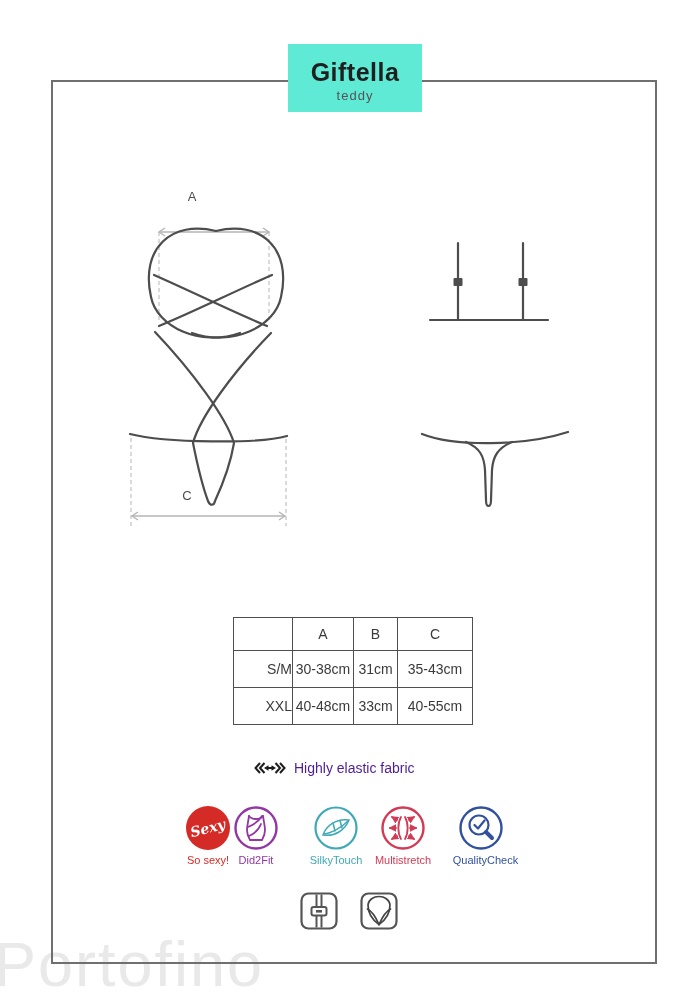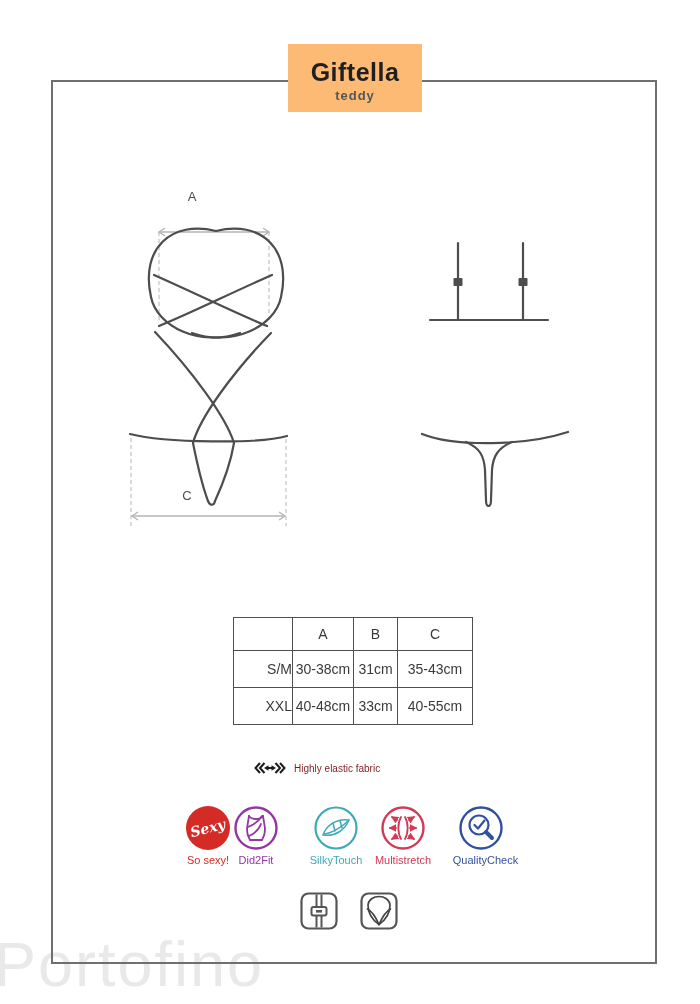--- a/index.html
+++ b/index.html
@@ -5,44 +5,44 @@
   html,body{margin:0;padding:0;background:#fff;}
   .page{position:relative;width:700px;height:1004px;background:#fff;overflow:hidden;
         font-family:"Liberation Sans",sans-serif;}
 
   .watermark{position:absolute;left:-6px;top:928px;font-size:63px;letter-spacing:2px;
              color:#e9e9e9;font-weight:400;z-index:1;}
 
   .frame{position:absolute;left:51px;top:80px;width:602px;height:880px;
          border:2px solid #6f6f6f;z-index:2;}
 
-  .title-box{position:absolute;left:288px;top:44px;width:134px;height:68px;background:#fdba74;
+  .title-box{position:absolute;left:288px;top:44px;width:134px;height:68px;background:#5eead4;
              z-index:3;text-align:center;}
   .brand{font-size:25px;font-weight:bold;color:#1f1f1f;letter-spacing:.5px;margin-top:14px;}
-  .sub{font-size:13px;color:#555;letter-spacing:1px;margin-top:1px;font-weight:bold;}
+  .sub{font-size:13px;color:#555;letter-spacing:1px;margin-top:1px;}
 
   .dim-label{position:absolute;z-index:4;font-size:13px;color:#4d4d4d;width:20px;text-align:center;}
 
   svg{position:absolute;z-index:4;}
   .garment{stroke:#4d4d4d;stroke-width:2.2;fill:none;stroke-linecap:round;}
   .measure{stroke:#b5b5b5;stroke-width:1.4;fill:none;}
   .dash{stroke:#c2c2c2;stroke-width:1.2;fill:none;stroke-dasharray:4 3;}
 
   .size-table{position:absolute;left:233px;top:617px;border-collapse:collapse;z-index:4;
               font-size:14px;color:#3a3a3a;}
   .size-table td{border:1px solid #4f4f4f;text-align:center;vertical-align:middle;padding:0;}
   .size-table tr:nth-child(1) td{height:32px;}
   .size-table tr:nth-child(n+2) td{height:36px;}
   .size-table td:nth-child(1){width:58px;text-align:right;}
   .size-table td:nth-child(2){width:60px;}
   .size-table td:nth-child(3){width:43px;}
   .size-table td:nth-child(4){width:74px;}
 
   .elastic{position:absolute;left:254px;top:760px;display:flex;align-items:center;gap:8px;z-index:4;}
-  .elastic .txt{font-size:10px;color:#7f1d1d;}
+  .elastic .txt{font-size:14px;color:#4c1d95;}
   .elastic svg{position:static;}
 
   .features{position:absolute;left:0;top:805px;width:700px;height:62px;z-index:4;}
   .feature{position:absolute;width:80px;text-align:center;}
   .feature .ico{height:46px;display:flex;justify-content:center;align-items:center;}
   .feature .lbl{font-size:11px;font-weight:normal;margin-top:3px;}
   .f-sexy .lbl{color:#d42b26;}
   .f-did2fit .lbl{color:#9336a4;}
   .f-silky .lbl{color:#3fa9b7;}
   .f-multi .lbl{color:#d23a55;}

